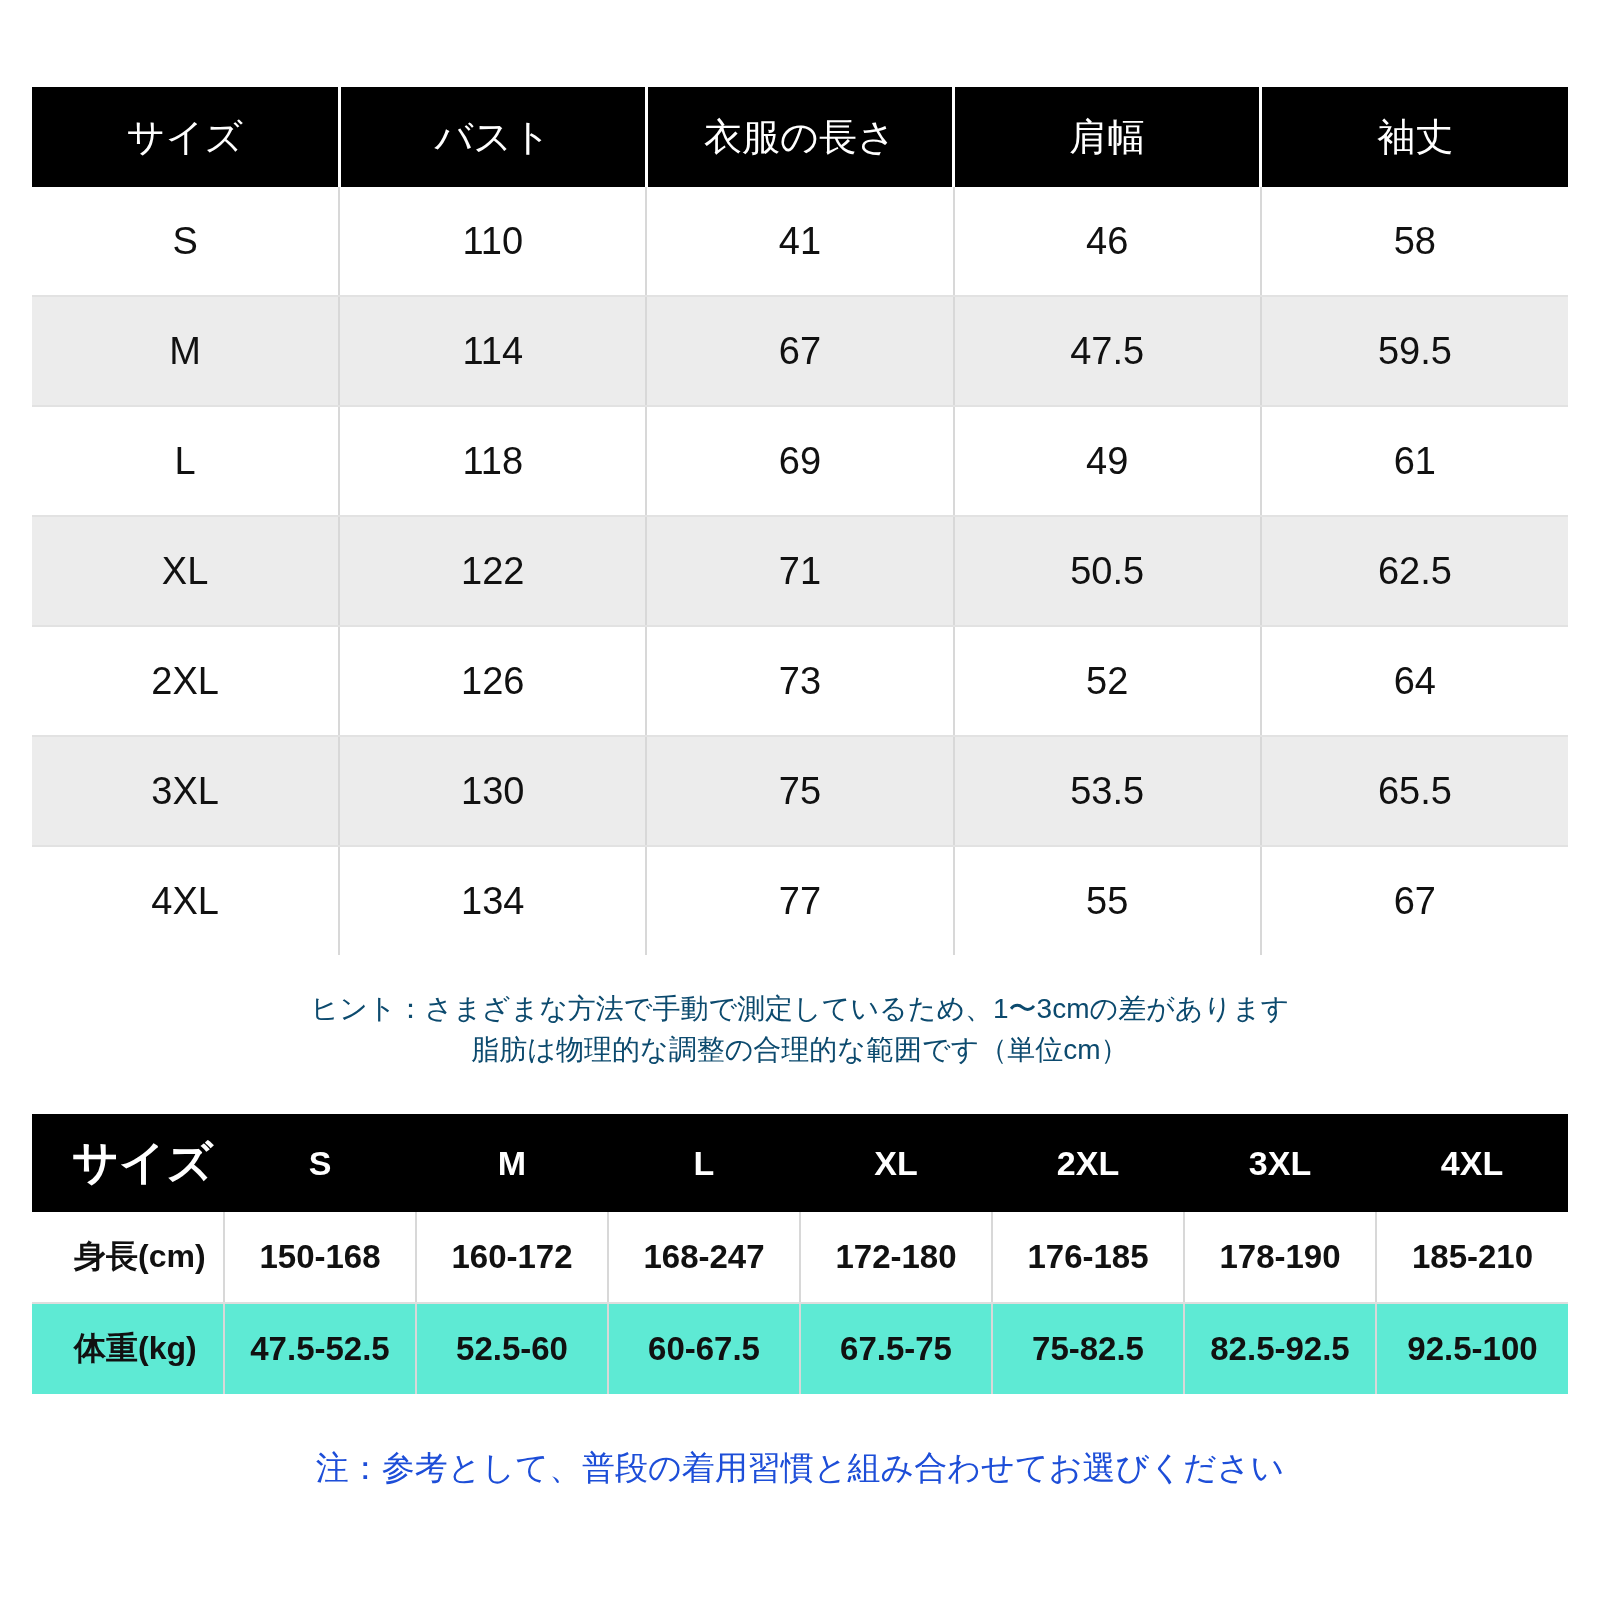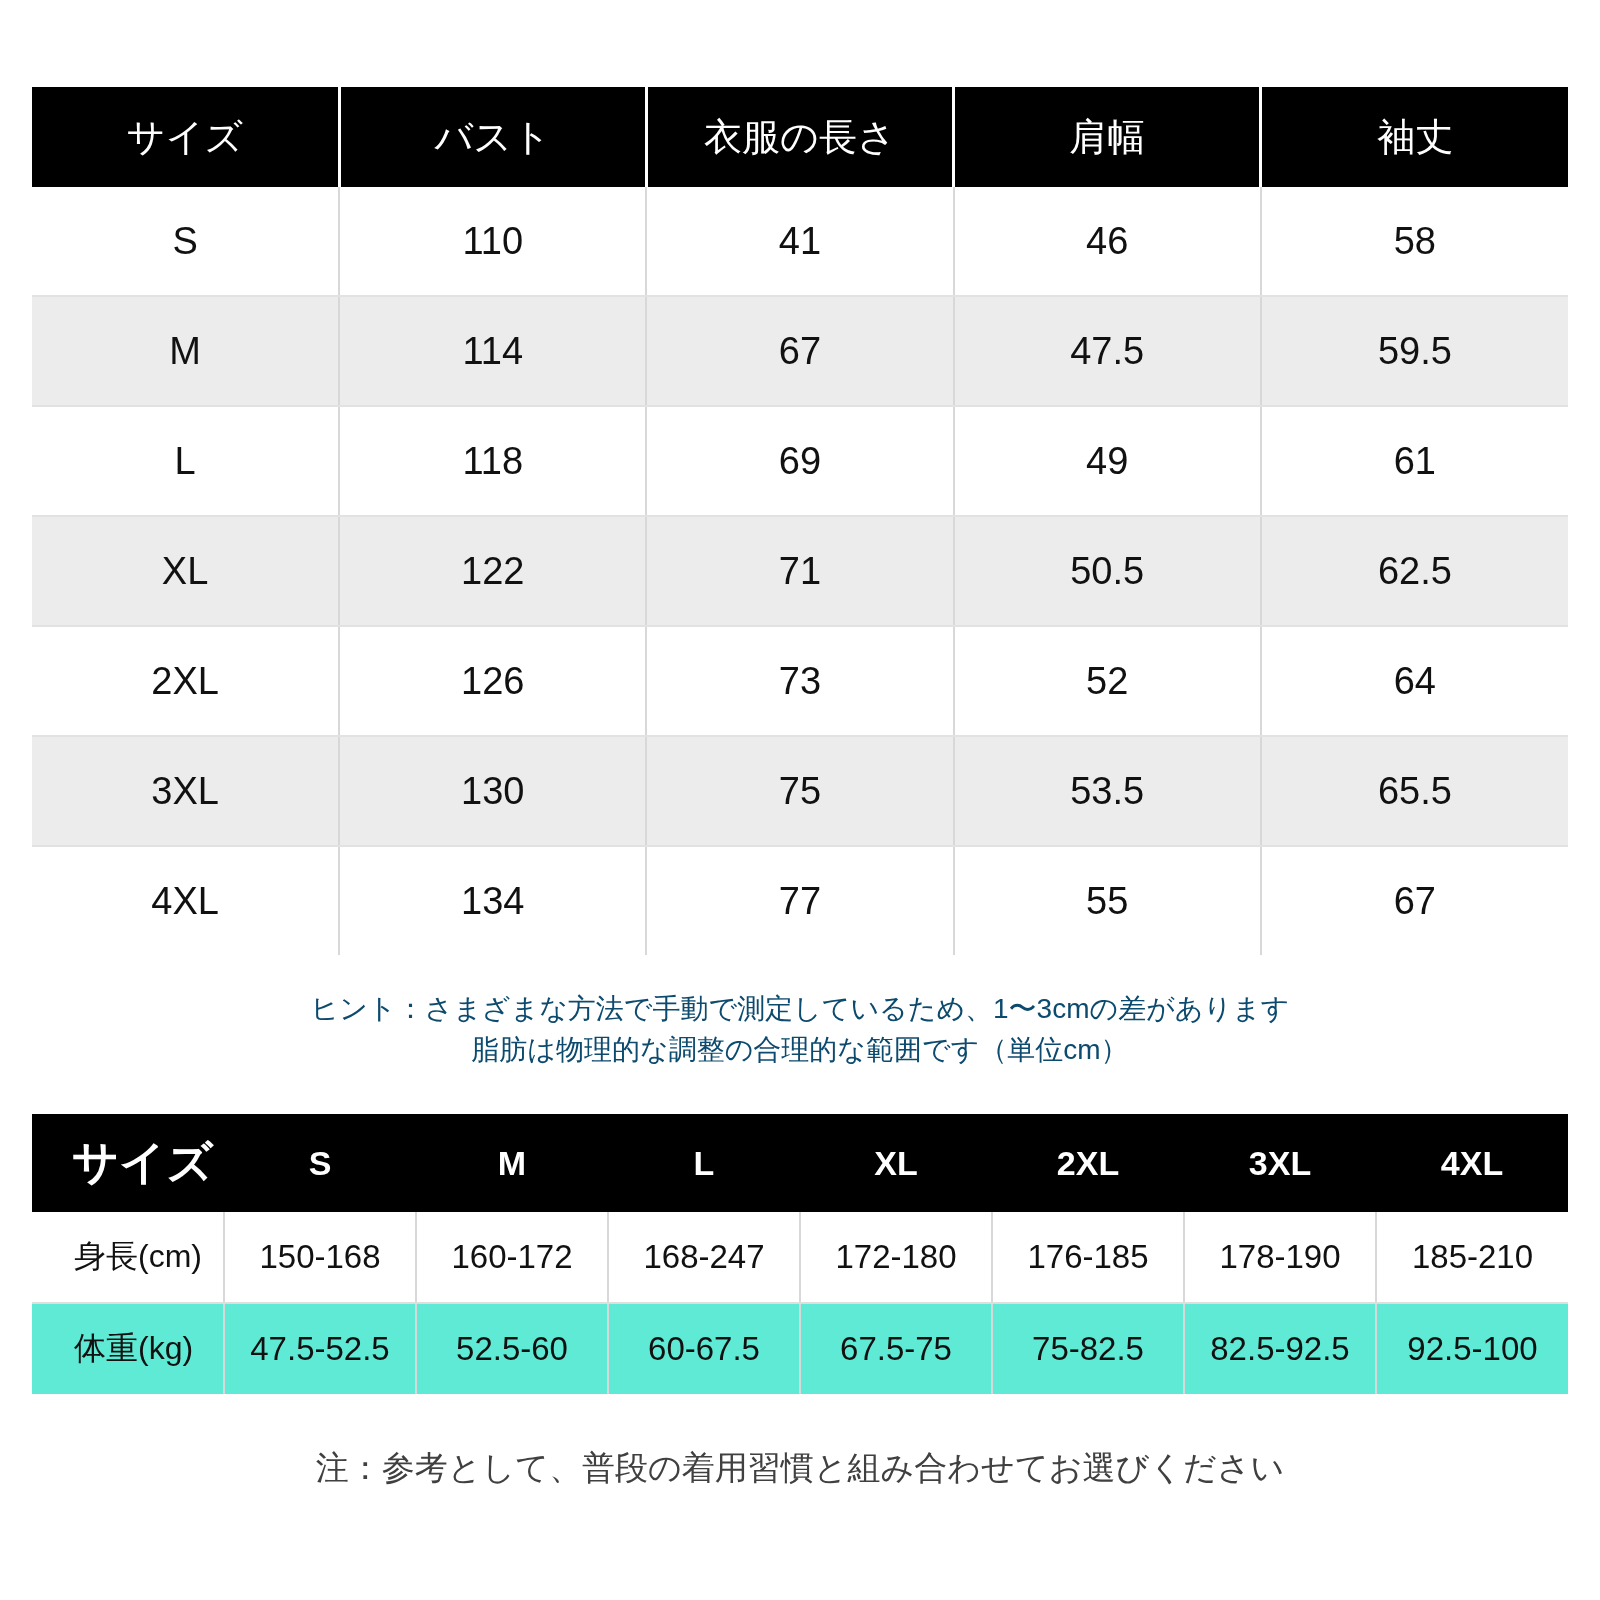--- a/index.html
+++ b/index.html
@@ -80,21 +80,21 @@
     vertical-align: middle;
   }
   table.hw-table th.first {
     font-size: 46px;
     text-align: left;
     padding-left: 40px;
   }
   table.hw-table td {
     height: 88px;
     font-size: 33px;
-    font-weight: 400;
+    font-weight: 700;
     text-align: center;
     vertical-align: middle;
     border-right: 2px solid #d8d8d8;
     border-bottom: 2px solid #dedede;
     background: #ffffff;
     color: #111111;
   }
   table.hw-table td:last-child { border-right: none; }
   table.hw-table td.rowhead {
     font-size: 32px;
@@ -102,21 +102,21 @@
     padding-left: 42px;
   }
   table.hw-table tr.alt td { background: #5eead4; }
   table.hw-table tbody tr:last-child td { border-bottom: none; }
 
   
   .note {
     margin-top: 52px;
     text-align: center;
     font-size: 33px;
-    color: #404040;
+    color: #1d4ed8;
   }
 </style>
 </head>
 <body>
 
 <div class="page">
 
   <table class="size-table">
     <thead>
       <tr>

